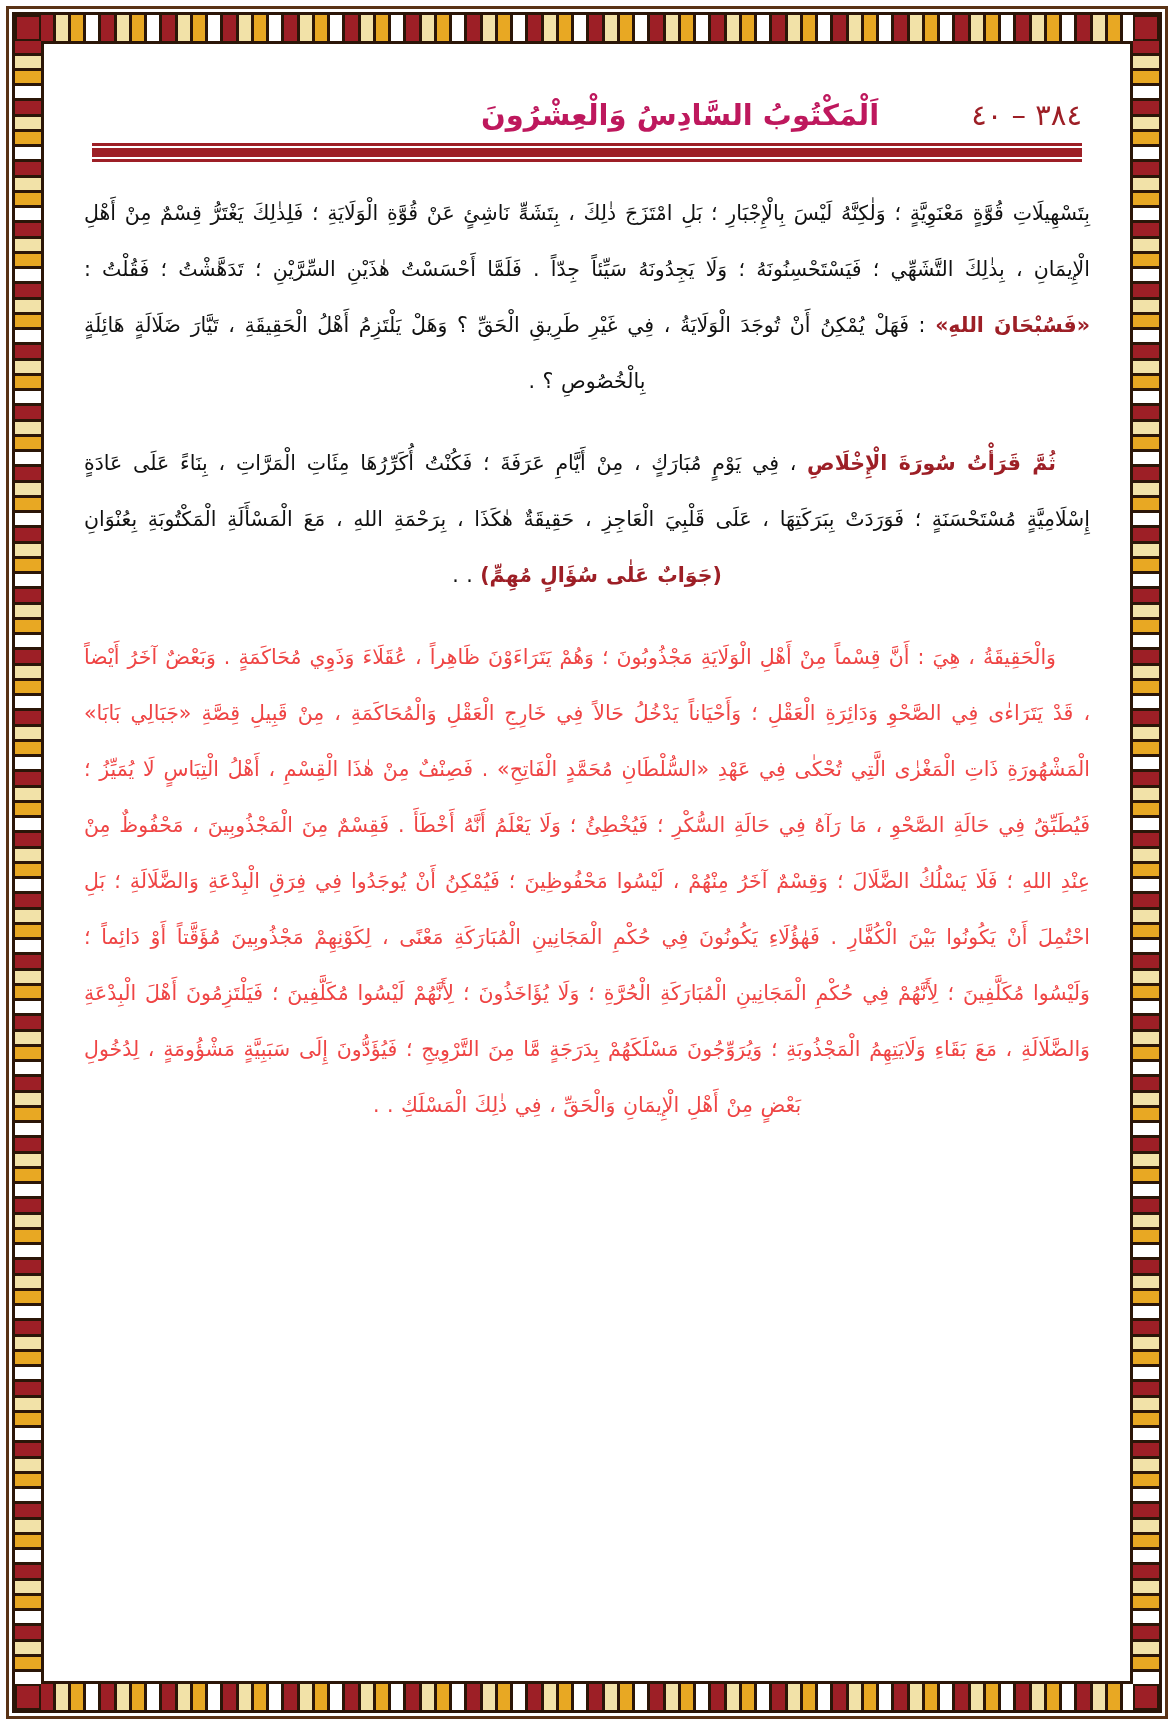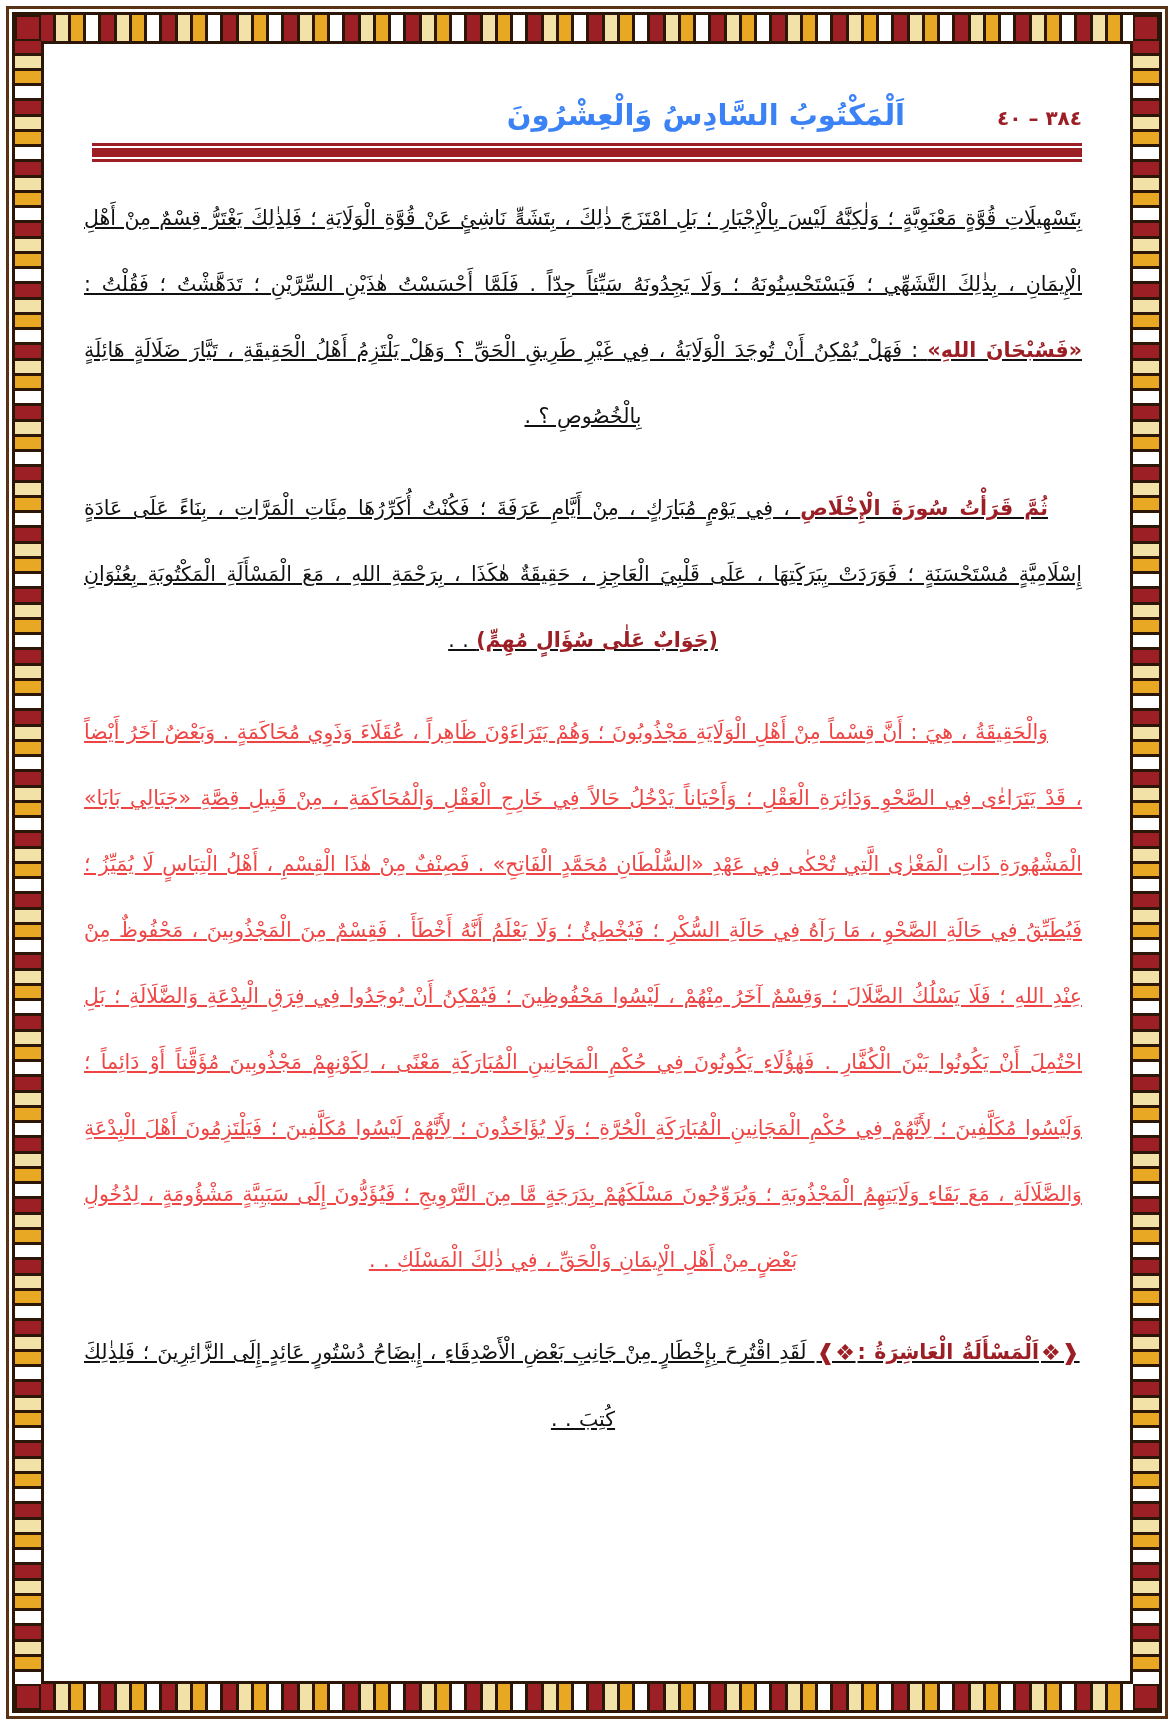--- a/index.html
+++ b/index.html
@@ -114,30 +114,30 @@
   .header-row {
     display: flex;
     flex-direction: row;
     align-items: baseline;
     justify-content: flex-start;
     margin: 18px 0 0 0;
     padding: 0 22px 0 22px;
   }
   .page-number {
     color: #9d1f26;
-    font-size: 20px;
-    font-weight: bold;
+    font-size: 29px;
+    font-weight: normal;
     letter-spacing: 1px;
     white-space: nowrap;
     font-family: "DejaVu Sans", sans-serif;
     direction: rtl;
   }
   .header-spacer { width: 92px; flex: 0 0 auto; }
   .chapter-title {
-    color: #3b82f6;
+    color: #be185d;
     font-size: 29px;
     font-weight: bold;
     white-space: nowrap;
     font-family: "DejaVu Sans", sans-serif;
   }
 
   .title-rule {
     margin: 14px 22px 0 22px;
     height: 9px;
     background: #9d1f26;
@@ -145,29 +145,28 @@
     border-bottom: 2px solid #ffffff;
     box-shadow: 0 -3px 0 0 #9d1f26, 0 3px 0 0 #9d1f26;
   }
 
   
   .body {
     margin-top: 26px;
     padding: 0 14px;
   }
   p.para {
-    margin: 0 8px 26px 0;
+    margin: 0 0 26px 0;
     font-family: "DejaVu Sans", sans-serif;
     font-size: 20.5px;
-    line-height: 66px;
+    line-height: 56px;
     text-align: justify;
     text-align-last: center;
     direction: rtl;
     word-spacing: 1px;
-    text-decoration: underline;
   }
   p.black { color: #111111; }
   p.red   { color: #ef4444; }
   p.para.indent { text-indent: 34px; }
   .hl-red { color: #9d1f26; font-weight: bold; }
 
   .orn {
     color: #9d1f26;
     font-size: 22px;
     vertical-align: -1px;
@@ -217,17 +216,16 @@
     <div class="title-rule"></div>
 
     <div class="body">
 
       <p class="para black"><span>بِتَسْهِيلَاتِ قُوَّةٍ مَعْنَوِيَّةٍ ؛ وَلٰكِنَّهُ لَيْسَ بِالْإِجْبَارِ ؛ بَلِ امْتَزَجَ ذٰلِكَ ، بِتَشَهٍّ نَاشِئٍ عَنْ قُوَّةِ الْوَلَايَةِ ؛ فَلِذٰلِكَ يَغْتَرُّ قِسْمٌ مِنْ أَهْلِ الْإِيمَانِ ، بِذٰلِكَ التَّشَهِّي ؛ فَيَسْتَحْسِنُونَهُ ؛ وَلَا يَجِدُونَهُ سَيِّئاً جِدّاً . فَلَمَّا أَحْسَسْتُ هٰذَيْنِ السِّرَّيْنِ ؛ تَدَهَّشْتُ ؛ فَقُلْتُ : </span><span class="hl-red">«فَسُبْحَانَ اللهِ»</span><span> : فَهَلْ يُمْكِنُ أَنْ تُوجَدَ الْوَلَايَةُ ، فِي غَيْرِ طَرِيقِ الْحَقِّ ؟ وَهَلْ يَلْتَزِمُ أَهْلُ الْحَقِيقَةِ ، تَيَّارَ ضَلَالَةٍ هَائِلَةٍ بِالْخُصُوصِ ؟ .</span></p>
 
       <p class="para black indent"><span class="hl-red">ثُمَّ قَرَأْتُ سُورَةَ الْإِخْلَاصِ</span><span> ، فِي يَوْمٍ مُبَارَكٍ ، مِنْ أَيَّامِ عَرَفَةَ ؛ فَكُنْتُ أُكَرِّرُهَا مِئَاتِ الْمَرَّاتِ ، بِنَاءً عَلَى عَادَةٍ إِسْلَامِيَّةٍ مُسْتَحْسَنَةٍ ؛ فَوَرَدَتْ بِبَرَكَتِهَا ، عَلَى قَلْبِيَ الْعَاجِزِ ، حَقِيقَةٌ هٰكَذَا ، بِرَحْمَةِ اللهِ ، مَعَ الْمَسْأَلَةِ الْمَكْتُوبَةِ بِعُنْوَانِ </span><span class="hl-red">(جَوَابٌ عَلٰى سُؤَالٍ مُهِمٍّ)</span><span> . .</span></p>
 
       <p class="para red indent">وَالْحَقِيقَةُ ، هِيَ : أَنَّ قِسْماً مِنْ أَهْلِ الْوَلَايَةِ مَجْذُوبُونَ ؛ وَهُمْ يَتَرَاءَوْنَ ظَاهِراً ، عُقَلَاءَ وَذَوِي مُحَاكَمَةٍ . وَبَعْضٌ آخَرُ أَيْضاً ، قَدْ يَتَرَاءٰى فِي الصَّحْوِ وَدَائِرَةِ الْعَقْلِ ؛ وَأَحْيَاناً يَدْخُلُ حَالاً فِي خَارِجِ الْعَقْلِ وَالْمُحَاكَمَةِ ، مِنْ قَبِيلِ قِصَّةِ «جَبَالِي بَابَا» الْمَشْهُورَةِ ذَاتِ الْمَغْزٰى الَّتِي تُحْكٰى فِي عَهْدِ «السُّلْطَانِ مُحَمَّدٍ الْفَاتِحِ» . فَصِنْفٌ مِنْ هٰذَا الْقِسْمِ ، أَهْلُ الْتِبَاسٍ لَا يُمَيِّزُ ؛ فَيُطَبِّقُ فِي حَالَةِ الصَّحْوِ ، مَا رَآهُ فِي حَالَةِ السُّكْرِ ؛ فَيُخْطِئُ ؛ وَلَا يَعْلَمُ أَنَّهُ أَخْطَأَ . فَقِسْمٌ مِنَ الْمَجْذُوبِينَ ، مَحْفُوظٌ مِنْ عِنْدِ اللهِ ؛ فَلَا يَسْلُكُ الضَّلَالَ ؛ وَقِسْمٌ آخَرُ مِنْهُمْ ، لَيْسُوا مَحْفُوظِينَ ؛ فَيُمْكِنُ أَنْ يُوجَدُوا فِي فِرَقِ الْبِدْعَةِ وَالضَّلَالَةِ ؛ بَلِ احْتُمِلَ أَنْ يَكُونُوا بَيْنَ الْكُفَّارِ . فَهٰؤُلَاءِ يَكُونُونَ فِي حُكْمِ الْمَجَانِينِ الْمُبَارَكَةِ مَعْنًى ، لِكَوْنِهِمْ مَجْذُوبِينَ مُؤَقَّتاً أَوْ دَائِماً ؛ وَلَيْسُوا مُكَلَّفِينَ ؛ لِأَنَّهُمْ فِي حُكْمِ الْمَجَانِينِ الْمُبَارَكَةِ الْحُرَّةِ ؛ وَلَا يُؤَاخَذُونَ ؛ لِأَنَّهُمْ لَيْسُوا مُكَلَّفِينَ ؛ فَيَلْتَزِمُونَ أَهْلَ الْبِدْعَةِ وَالضَّلَالَةِ ، مَعَ بَقَاءِ وَلَايَتِهِمُ الْمَجْذُوبَةِ ؛ وَيُرَوِّجُونَ مَسْلَكَهُمْ بِدَرَجَةٍ مَّا مِنَ التَّرْوِيجِ ؛ فَيُؤَدُّونَ إِلَى سَبَبِيَّةٍ مَشْؤُومَةٍ ، لِدُخُولِ بَعْضٍ مِنْ أَهْلِ الْإِيمَانِ وَالْحَقِّ ، فِي ذٰلِكَ الْمَسْلَكِ . .</p>
 
-      <p class="para black last"><span class="orn">❰❖</span><span class="q-title">اَلْمَسْأَلَةُ الْعَاشِرَةُ :</span><span class="orn">❖❱</span><span> لَقَدِ اقْتُرِحَ بِإِخْطَارٍ مِنْ جَانِبِ بَعْضِ الْأَصْدِقَاءِ ، إِيضَاحُ دُسْتُورٍ عَائِدٍ إِلَى الزَّائِرِينَ ؛ فَلِذٰلِكَ كُتِبَ . .</span></p>
 
     </div>
   </div>
 </div>
 
 </body></html>

